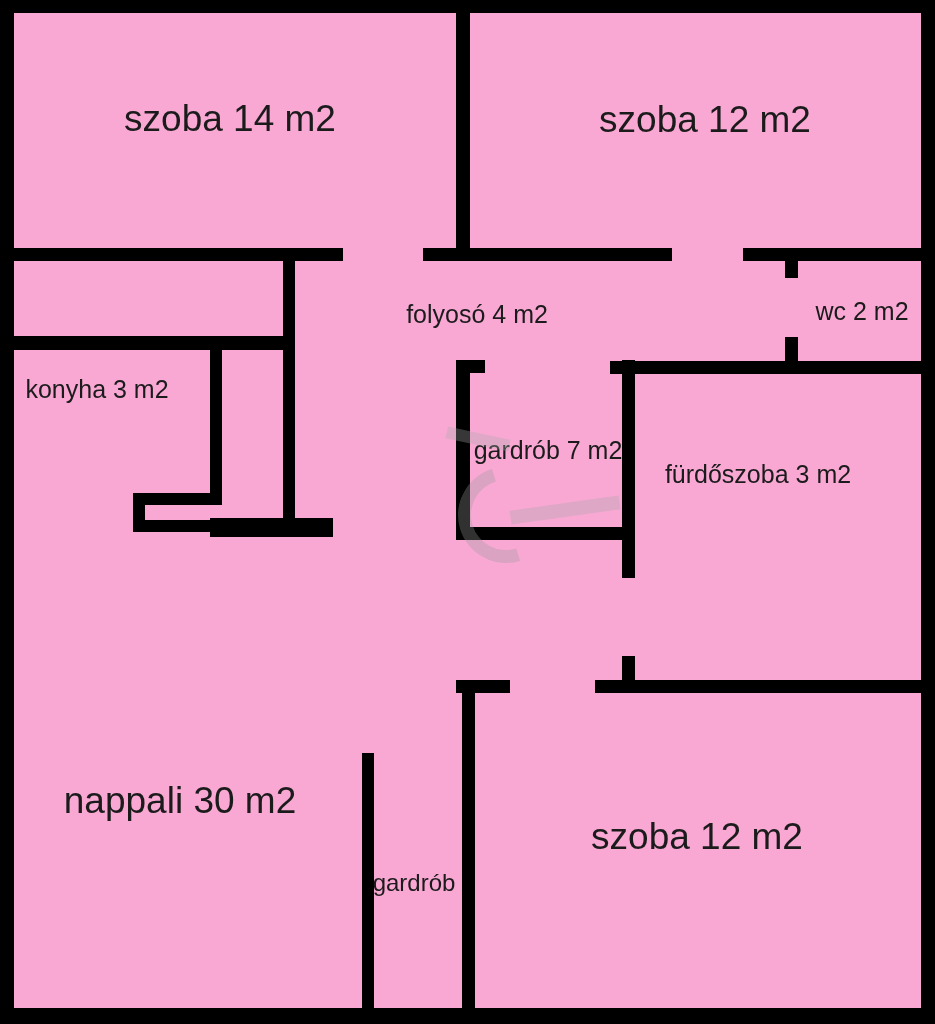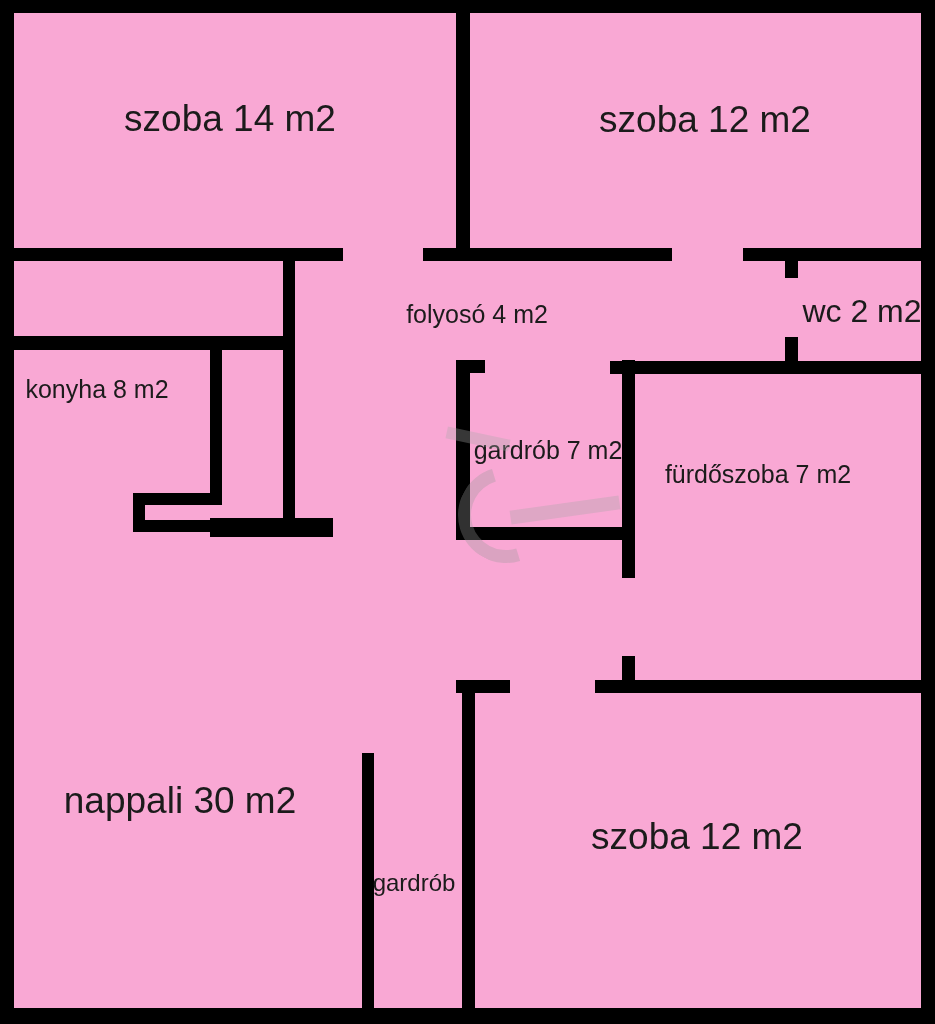--- a/index.html
+++ b/index.html
@@ -98,24 +98,24 @@
       <div class="wall" style="left: 133px; top: 493px; width: 89px; height: 12px; background: rgb(0, 0, 0);"></div>
       <div class="wall" style="left: 133px; top: 493px; width: 12px; height: 39px; background: rgb(0, 0, 0);"></div>
       <div class="wall" style="left: 133px; top: 520px; width: 77px; height: 12px; background: rgb(0, 0, 0);"></div>
       <div class="wall" style="left: 210px; top: 518px; width: 123px; height: 19px; background: rgb(0, 0, 0);"></div>
       <div class="wall" style="left: 362px; top: 753px; width: 12px; height: 255px; background: rgb(0, 0, 0);"></div>
     </div>
   <div id="labels-layer">
       <span class="room-label" style="left: 230px; top: 118px; font-size: 37px; color: rgb(27, 27, 27);">szoba 14 m2</span>
       <span class="room-label" style="left: 705px; top: 119px; font-size: 37px; color: rgb(27, 27, 27);">szoba 12 m2</span>
       <span class="room-label" style="left: 477px; top: 314px; font-size: 25px; color: rgb(27, 27, 27);">folyosó 4 m2</span>
-      <span class="room-label" style="left: 862px; top: 311px; font-size: 32px; color: rgb(27, 27, 27);">wc 2 m2</span>
-      <span class="room-label" style="left: 97px; top: 389px; font-size: 25px; color: rgb(27, 27, 27);">konyha 8 m2</span>
+      <span class="room-label" style="left: 862px; top: 311px; font-size: 25px; color: rgb(27, 27, 27);">wc 2 m2</span>
+      <span class="room-label" style="left: 97px; top: 389px; font-size: 25px; color: rgb(27, 27, 27);">konyha 3 m2</span>
       <span class="room-label" style="left: 548px; top: 450px; font-size: 25px; color: rgb(27, 27, 27);">gardrób 7 m2</span>
-      <span class="room-label" style="left: 758px; top: 474px; font-size: 25px; color: rgb(27, 27, 27);">fürdőszoba 7 m2</span>
+      <span class="room-label" style="left: 758px; top: 474px; font-size: 25px; color: rgb(27, 27, 27);">fürdőszoba 3 m2</span>
       <span class="room-label" style="left: 180px; top: 800px; font-size: 37px; color: rgb(27, 27, 27);">nappali 30 m2</span>
       <span class="room-label" style="left: 414px; top: 883px; font-size: 24px; color: rgb(27, 27, 27);">gardrób</span>
       <span class="room-label" style="left: 697px; top: 836px; font-size: 37px; color: rgb(27, 27, 27);">szoba 12 m2</span>
     </div>
   <div class="watermark">
     <div class="wm-bar2"></div>
     <div class="wm-arc"></div>
     <div class="wm-bar"></div>
   </div>
 </div>

